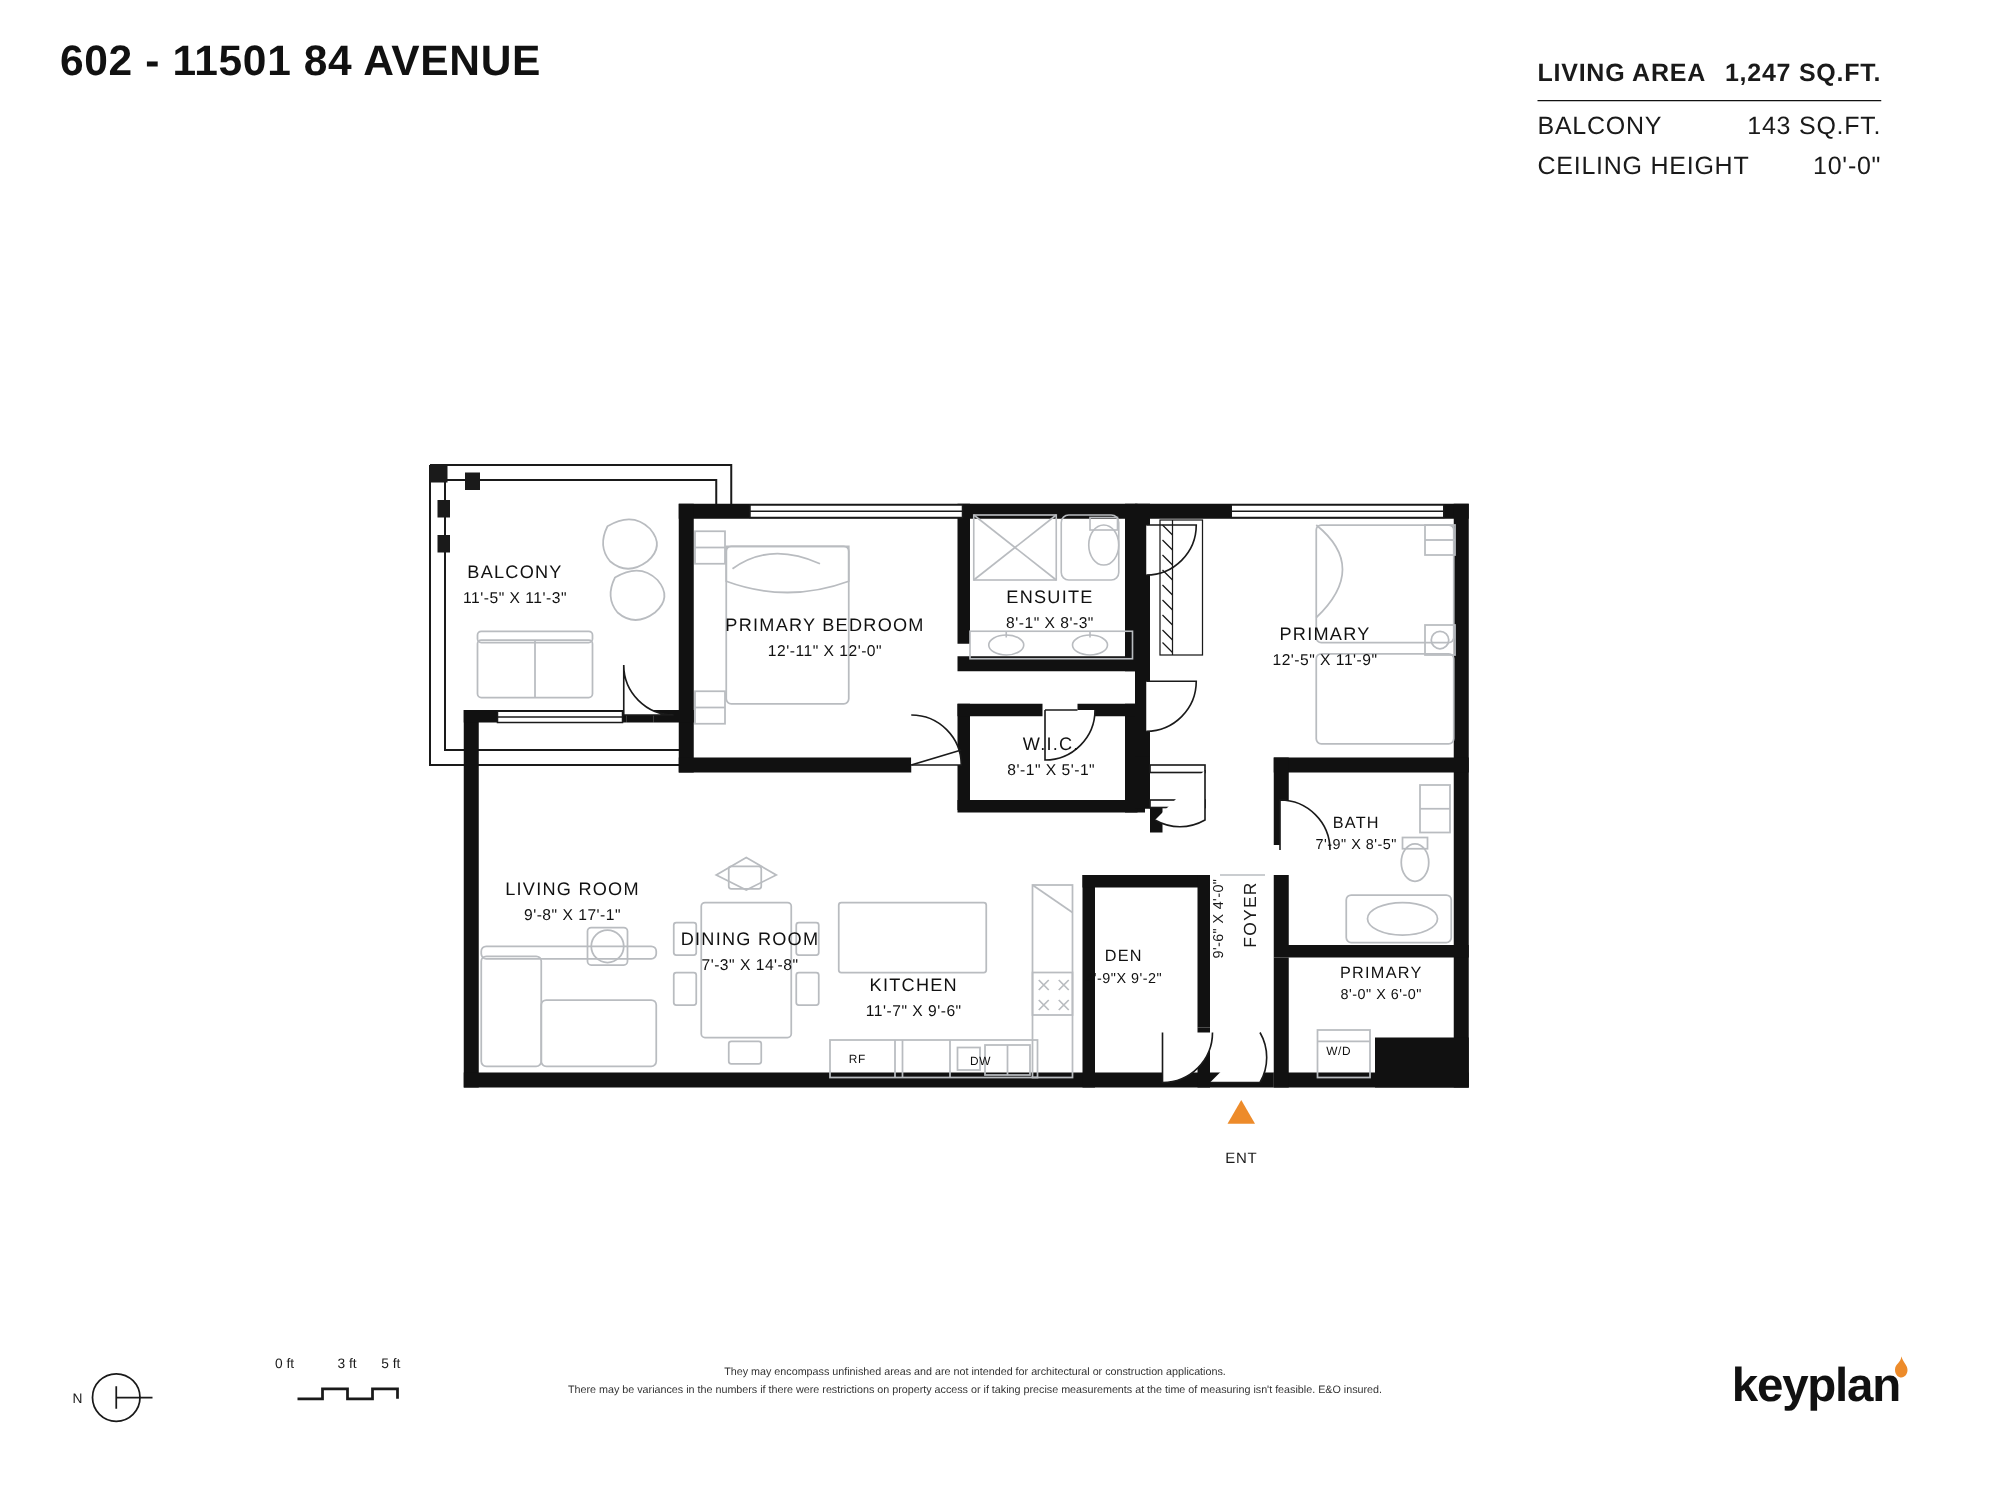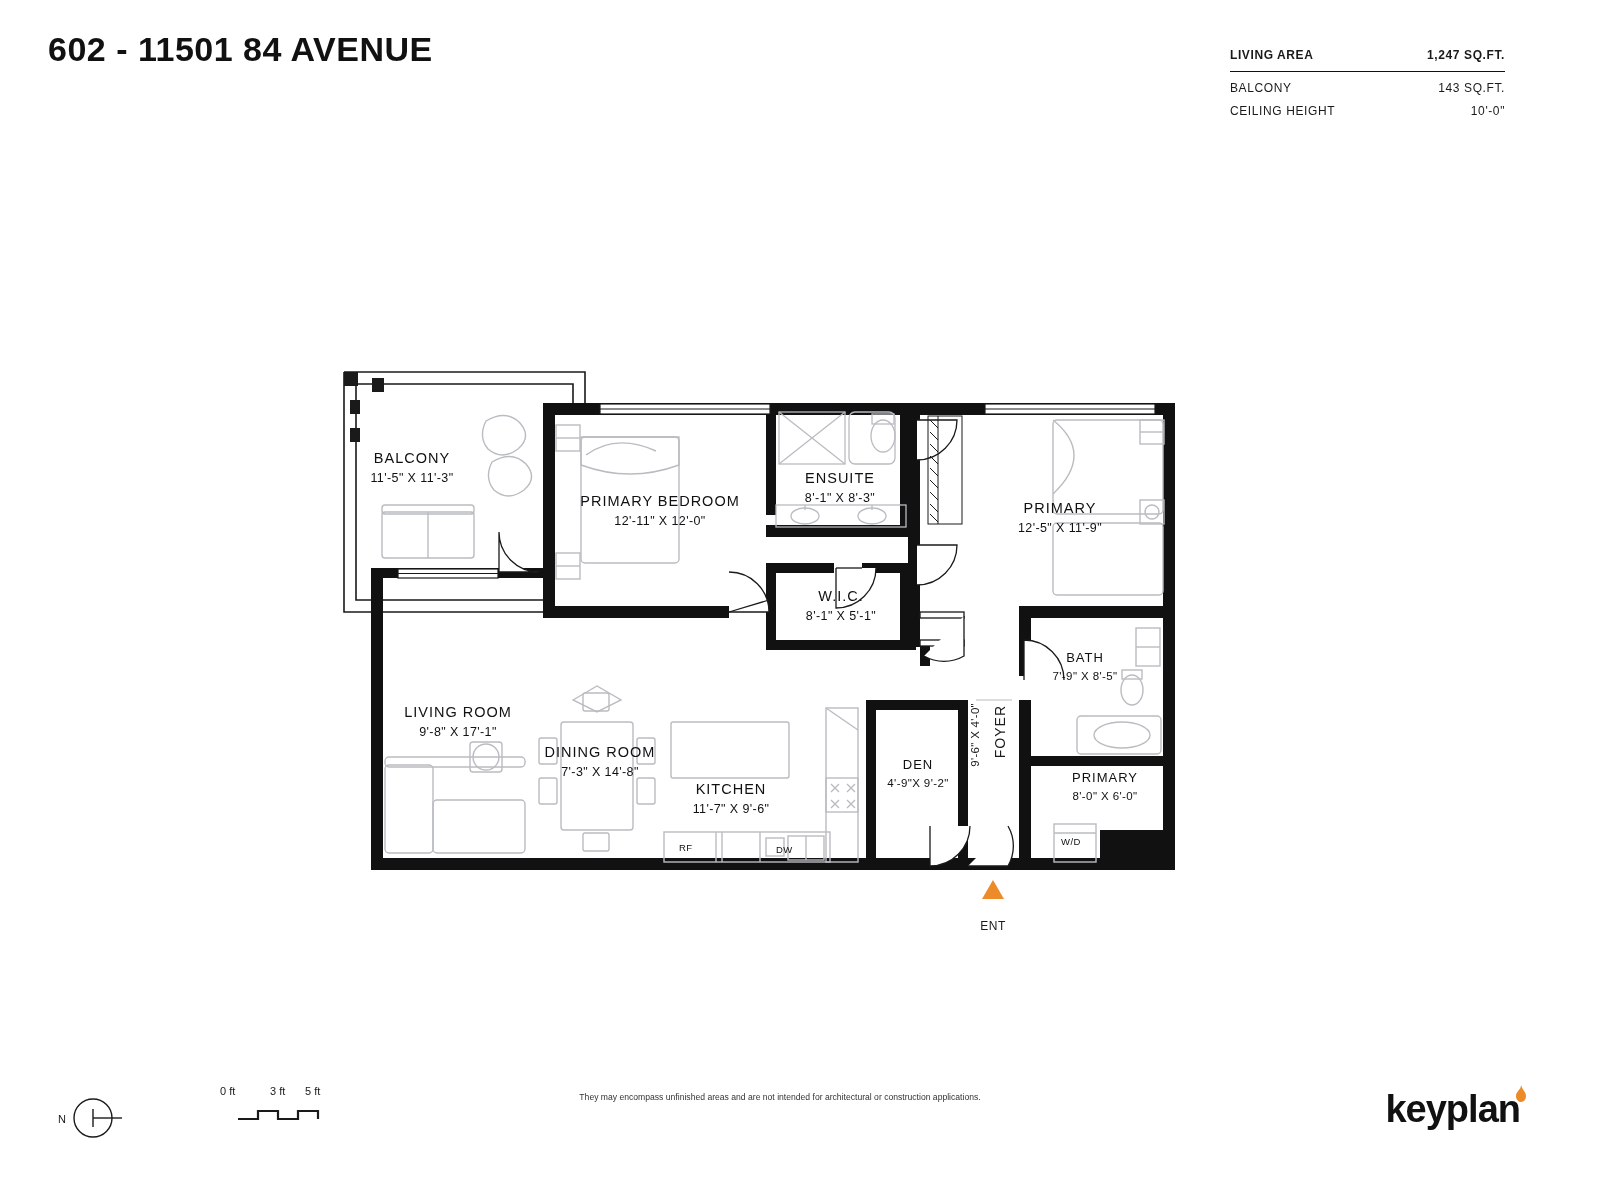--- a/index.html
+++ b/index.html
@@ -34,21 +34,21 @@
     letter-spacing: 1.5px;
     margin-top: 10px;
     color: #222;
   }
 
   #stats-block {
     position: absolute;
     right: 95px;
     top: 48px;
     width: 275px;
-    font-size: 12px;
+    font-size: 20px;
     letter-spacing: 0.6px;
   }
   .stat-row {
     display: flex;
     justify-content: space-between;
     align-items: baseline;
     padding-bottom: 5px;
   }
   .stat-row.first {
     font-weight: bold;
@@ -463,21 +463,21 @@
 <div class="room-label" style="left:505px; top:744px; width:190px;">
   <div class="rname">DINING ROOM</div>
   <div class="rdim">7'-3"  X  14'-8"</div>
 </div>
 
 <div class="room-label" style="left:638px; top:781px; width:186px;">
   <div class="rname">KITCHEN</div>
   <div class="rdim">11'-7"  X   9'-6"</div>
 </div>
 
-<div class="room-label small" style="left:853px; top:757px; width:130px;">
+<div class="room-label small" style="left:834px; top:757px; width:130px;">
   <div class="rname">DEN</div>
   <div class="rdim">4'-9"X 9'-2"</div>
 </div>
 
 <div class="room-label small" style="left:1025px; top:770px; width:160px;">
   <div class="rname">PRIMARY</div>
   <div class="rdim">8'-0"  X   6'-0"</div>
 </div>
 
 <div class="vert-label" style="left:992px; top:705px;">
@@ -509,18 +509,19 @@
     <span style="left:50px;">3 ft</span>
     <span style="left:85px;">5 ft</span>
   </div>
   <svg width="130" height="22" viewBox="0 0 130 22" xmlns="http://www.w3.org/2000/svg">
     <path d="M18 18 L38 18 L38 10 L58 10 L58 18 L78 18 L78 10 L98 10 L98 18" fill="none" stroke="#1a1a1a" stroke-width="2.2"></path>
   </svg>
 </div>
 
 <div id="disclaimer">
   <div>They may encompass unfinished areas and are not intended for architectural or construction applications.</div>
+  <div>There may be variances in the numbers if there were restrictions on property access or if taking precise measurements at the time of measuring isn't feasible. E&amp;O insured.</div>
 </div>
 
 <div id="brand">keyplan</div>
 <svg id="brand-mark" viewBox="0 0 13 20" xmlns="http://www.w3.org/2000/svg">
   <path d="M7 0 C7 5 2 6 2 11 C2 15 5 17 7 17 C10 17 12 14 12 11 C12 7 9 6 7 0z" fill="#ED8B2A"></path>
 </svg>
 
 </body></html>

